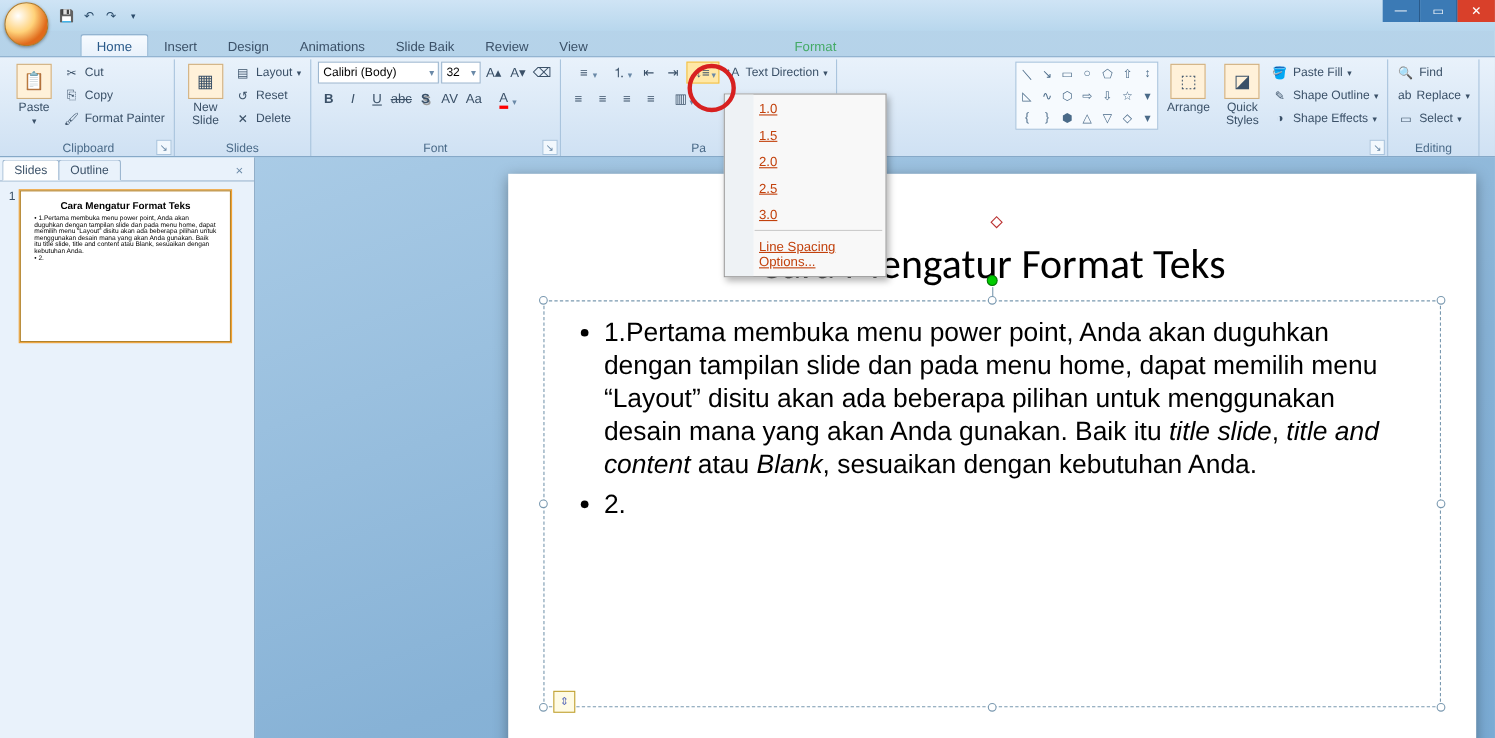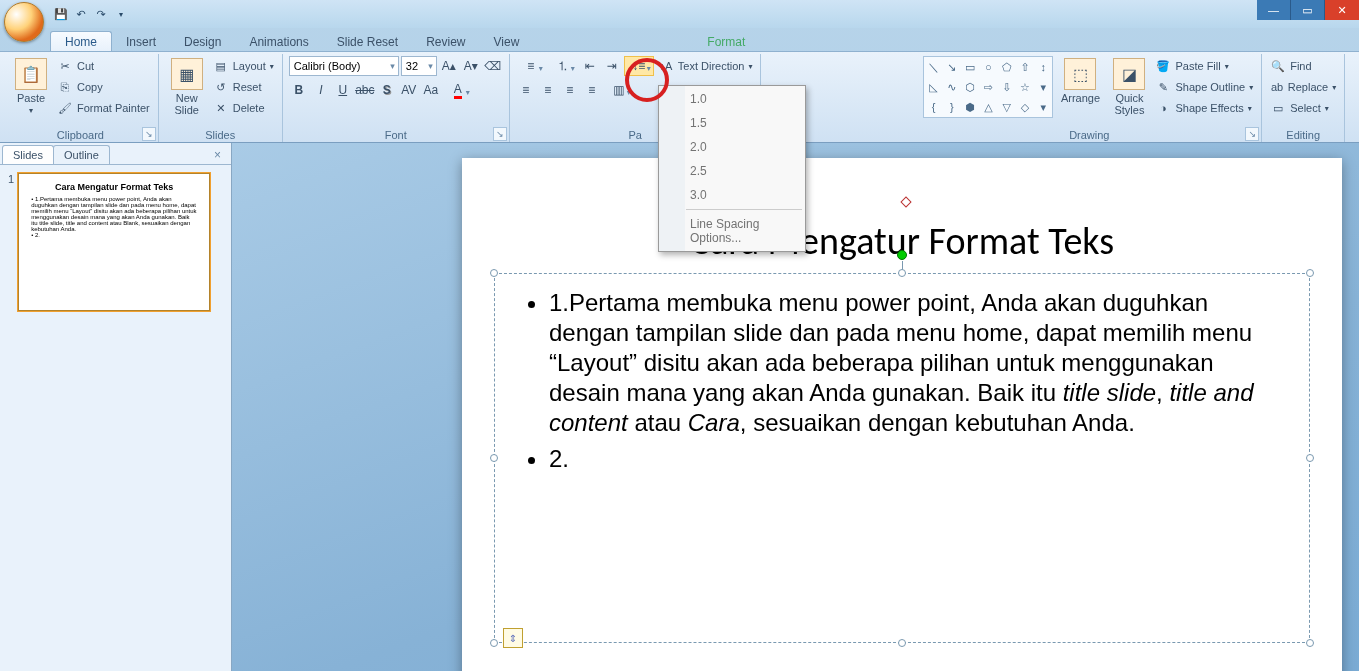--- a/index.html
+++ b/index.html
@@ -12,21 +12,21 @@
 .qat span { width: 18px; height: 18px; display: inline-flex; align-items:center; justify-content:center; font-size:11px; color:#2a4b6a;}
 .title-center { position: absolute; left: 50%; transform: translateX(-50%); display:flex; gap:60px;}
 .title-doc { color:#567; }
 .title-contextual { color:#4a6; }
 .win-controls { position:absolute; right:0; top:0; display:flex; }
 .win-controls div { width:34px; height:20px; display:flex; align-items:center; justify-content:center; font-size:11px; color:#fff;}
 .win-min,.win-max{ background:#3b7ab5; border-right:1px solid #2a5a8a;}
 .win-close{ background:#d9402a; width:48px;}
 
 
-.tabbar { height: 23px; display: flex; align-items: flex-end; padding-left: 50px; font-size: 12px; }
+.tabbar { height: 23px; display: flex; align-items: flex-end; padding-left: 50px; font-size: 12px; margin-left: 23px; }
 .tab { padding: 3px 14px 2px; color:#3b5168; cursor:default;}
 .tab.active { background: linear-gradient(#f7fbff,#e8f1fb); border:1px solid #8fb1cf; border-bottom:none; border-radius:3px 3px 0 0; color:#2a5a8a; font-weight: normal;}
 .tab.context { color:#4a6; margin-left: 160px;}
 
 
 .ribbon { height: 92px; background: linear-gradient(#e9f2fb,#cfe1f3); border-top:1px solid #8fb1cf; border-bottom:1px solid #7a9ec0; display:flex; padding:2px 3px 0; overflow:hidden;}
 .group { border-right:1px solid #a9c4dd; padding: 2px 6px 0; display:flex; flex-direction:column; height:88px; position:relative;}
 .group-body { flex:1; display:flex; align-items:flex-start; gap:2px;}
 .group-label { text-align:center; font-size:11px; color:#4a6a88; padding-bottom:1px; position:relative;}
 .group-launcher{ position:absolute; right:2px; bottom:1px; width:14px; height:14px; font-size:9px; color:#6a89a7; border:1px solid #a9c4dd; background:#f2f8fd; display:flex;align-items:center;justify-content:center;}
@@ -72,21 +72,21 @@
 .h-tm{top:-5px;left:50%;margin-left:-4px;border-radius:0}.h-bm{bottom:-5px;left:50%;margin-left:-4px;border-radius:0}
 .h-ml{top:50%;left:-5px;margin-top:-4px;border-radius:0}.h-mr{top:50%;right:-5px;margin-top:-4px;border-radius:0}
 .rot{ position:absolute; top:-24px; left:50%; margin-left:-5px; width:10px;height:10px;background:#0c0;border:1px solid #070;border-radius:50%;}
 .rot::after{content:"";position:absolute;top:10px;left:50%;width:1px;height:10px;background:#7a99b0;}
 .bullet-list{ list-style:disc; padding-left:24px; font-family:Calibri,sans-serif; font-size:24px; line-height:1.25; color:#000;}
 .bullet-list li{ margin-bottom:6px;}
 .autofit-icon{ position:absolute; left:8px; bottom:-6px; width:20px; height:20px; background:#fffbe4; border:1px solid #c0a030; font-size:10px; display:flex;align-items:center;justify-content:center;color:#6070bb;}
 
 
 .dropdown{ position:absolute; left:658px; top:85px; width:148px; background:#f8f8f8; border:1px solid #9a9a9a; box-shadow:2px 3px 6px rgba(0,0,0,.3); padding:1px; z-index:50; font-size:12px;}
-.dd-item{ padding:5px 10px 5px 30px; color:#737373; position:relative;}
+.dd-item{ padding:5px 10px 5px 30px; color:#c2410c; position:relative;text-decoration:underline;}
 .dd-sep{ height:1px; background:#ccc; margin:2px 2px 2px 26px;}
 .dd-iconcol{ position:absolute; left:0; top:0; width:26px; height:100%; background:#eef2f5;}
 
 
 .red-circle{ position:absolute; left:625px; top:58px; width:44px; height:44px; border:4px solid #d72020; border-radius:50%; z-index:60; pointer-events:none;}
 
 </style>
 </head>
 <body>
 
@@ -103,21 +103,21 @@
     <div class="win-max">▭</div>
     <div class="win-close">✕</div>
   </div>
 </div>
 
 <div class="tabbar">
   <div class="tab active">Home</div>
   <div class="tab">Insert</div>
   <div class="tab">Design</div>
   <div class="tab">Animations</div>
-  <div class="tab">Slide Reset</div>
+  <div class="tab">Slide Baik</div>
   <div class="tab">Review</div>
   <div class="tab">View</div>
   <div class="tab context">Format</div>
 </div>
 
 <div class="ribbon">
 
   <div class="group">
     <div class="group-body">
       <div class="bigbtn">
@@ -281,21 +281,20 @@
             <span>Shape Outline</span>
             <span style="font-size:8px">▾</span>
           </div>
         <div class="smallbtn">
             <span class="ico">◑</span>
             <span>Shape Effects</span>
             <span style="font-size:8px">▾</span>
           </div>
       </div>
     </div>
-    <div class="group-label">Drawing</div>
     <div class="group-launcher">↘</div>
   </div>
 
   <div class="group editing">
     <div class="group-body vstack">
       <div class="smallbtn">
           <span class="ico">🔍</span>
           <span>Find</span>
         </div>
       <div class="smallbtn">
@@ -353,20 +352,20 @@
         <div class="rot"></div>
         <div class="handle h-tl"></div>
         <div class="handle h-tm"></div>
         <div class="handle h-tr"></div>
         <div class="handle h-ml"></div>
         <div class="handle h-mr"></div>
         <div class="handle h-bl"></div>
         <div class="handle h-bm"></div>
         <div class="handle h-br"></div>
         <ul class="bullet-list">
-          <li><span id="b1">1.Pertama membuka menu power point, Anda akan duguhkan dengan tampilan slide dan pada menu home, dapat memilih menu “Layout” disitu akan ada beberapa pilihan untuk menggunakan desain mana yang akan Anda gunakan. Baik itu <i>title slide</i>, <i>title and content</i> atau <i>Cara</i>, sesuaikan dengan kebutuhan Anda.</span></li>
+          <li><span id="b1">1.Pertama membuka menu power point, Anda akan duguhkan dengan tampilan slide dan pada menu home, dapat memilih menu “Layout” disitu akan ada beberapa pilihan untuk menggunakan desain mana yang akan Anda gunakan. Baik itu <i>title slide</i>, <i>title and content</i> atau <i>Blank</i>, sesuaikan dengan kebutuhan Anda.</span></li>
           <li>2.</li>
         </ul>
         <div class="autofit-icon">⇕</div>
       </div>
     </div>
   </div>
 </div>
 
 </body></html>

